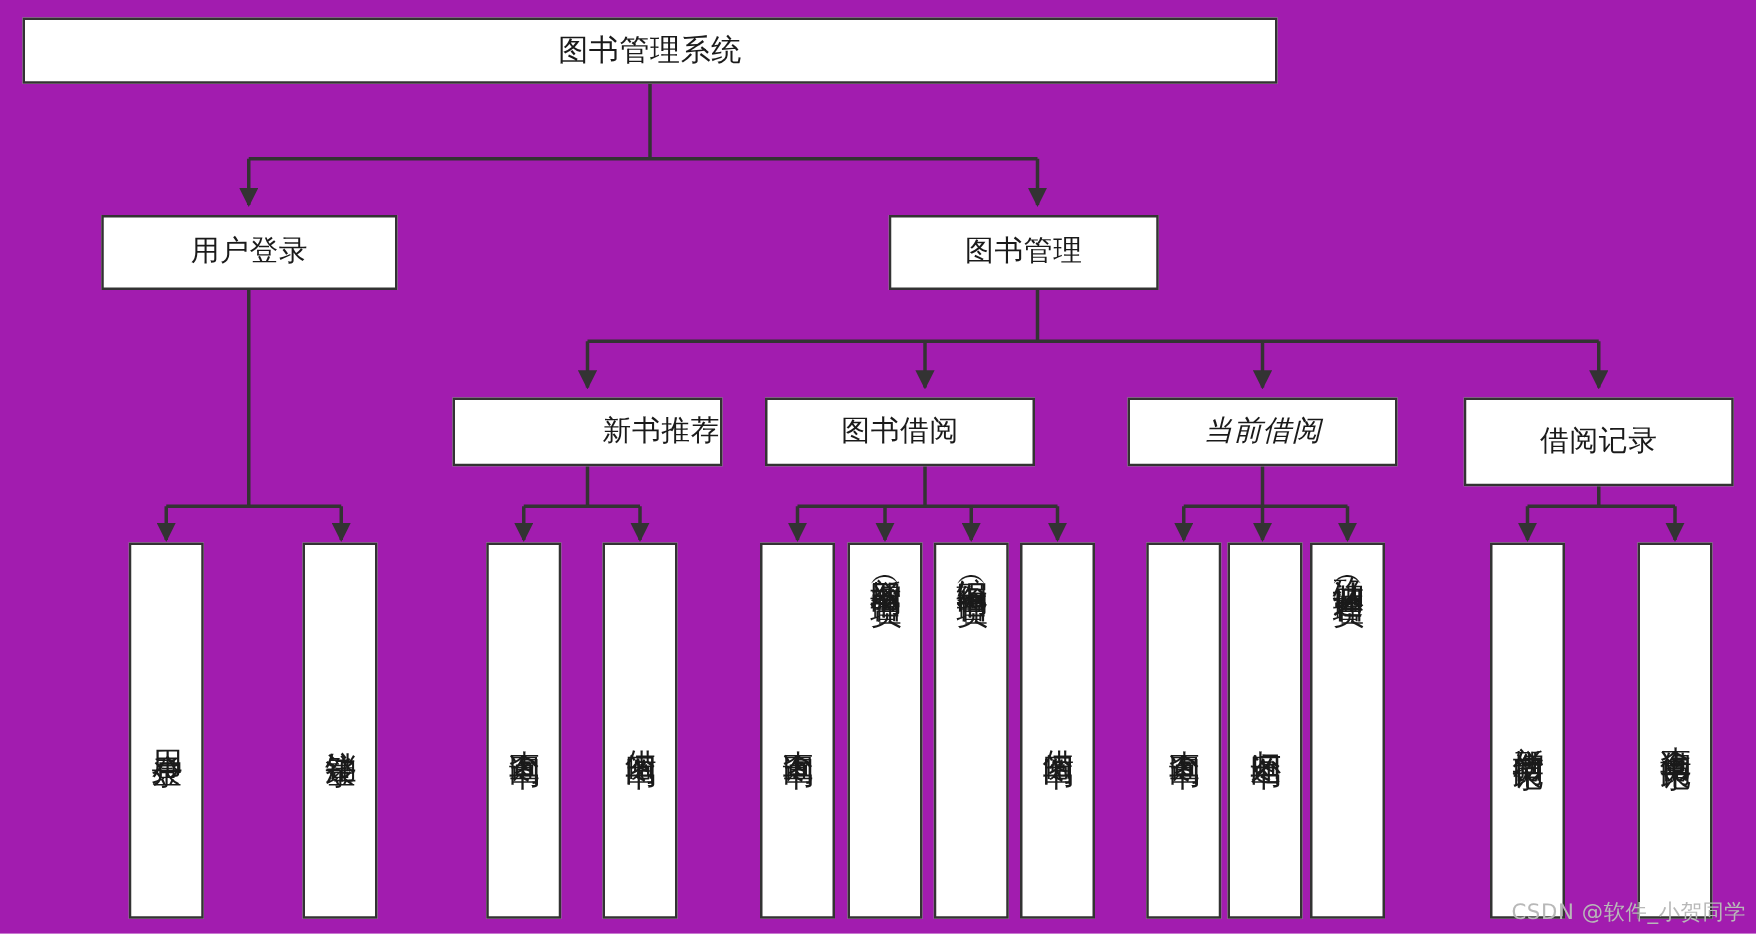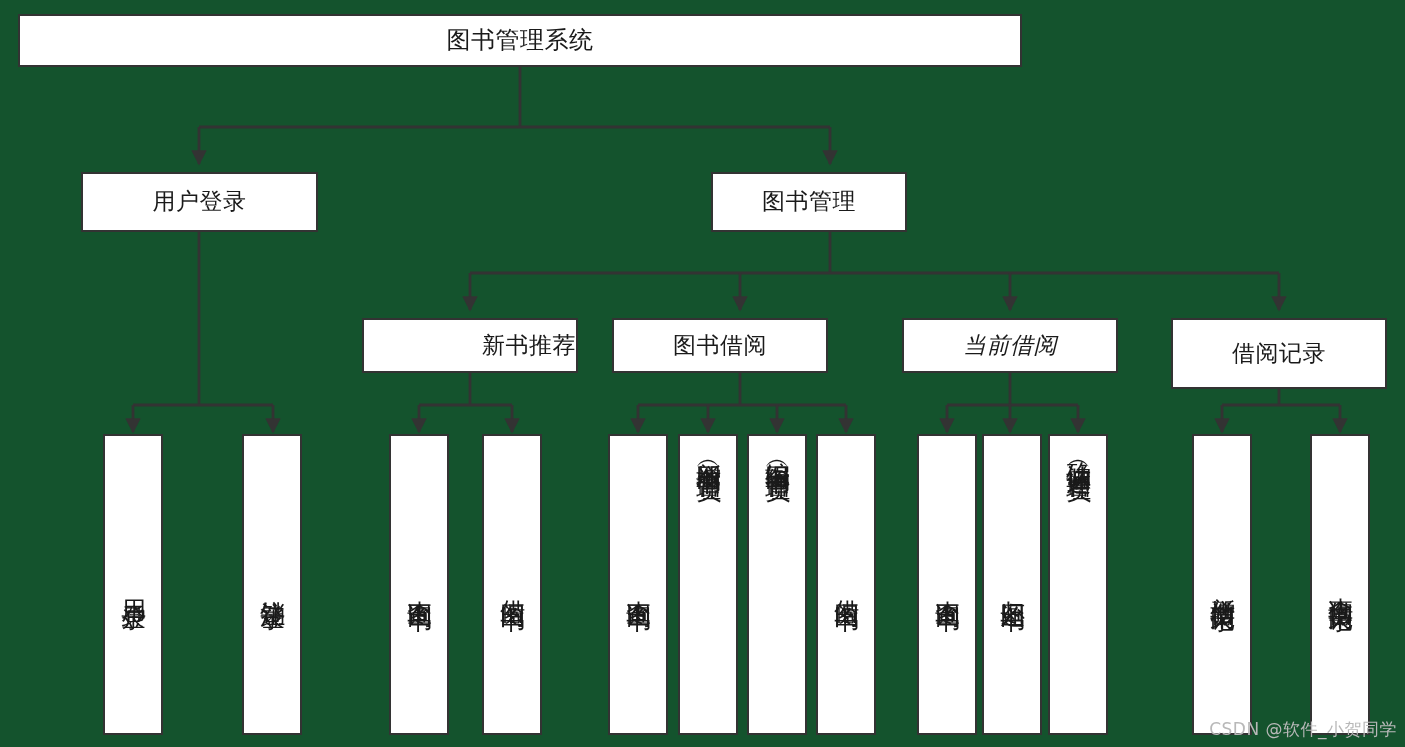--- a/index.html
+++ b/index.html
@@ -7,21 +7,21 @@
     padding: 0;
     background: #ffffff;
   }
   body {
     font-family: "DejaVu Sans", "Liberation Sans", sans-serif;
   }
   #canvas {
     position: relative;
     width: 1405px;
     height: 747px;
-    background: #14532d;
+    background: #a21caf;
     overflow: hidden;
   }
   svg#edges {
     position: absolute;
     left: 0;
     top: 0;
     width: 1405px;
     height: 747px;
     pointer-events: none;
   }
@@ -130,21 +130,21 @@
     </g>
   </svg>
 
   <div class="node root horiz" style="left:18px; top:14px; width:1004px; height:53px;">
     <span class="lbl">图书管理系统</span>
   </div>
 
   <div class="node horiz" style="left:81px; top:172px; width:237px; height:60px;">
     <span class="lbl">用户登录</span>
   </div>
-  <div class="node horiz" style="left:711px; top:172px; width:196px; height:60px;">
+  <div class="node horiz" style="left:711px; top:172px; width:216px; height:60px;">
     <span class="lbl">图书管理</span>
   </div>
 
   <div class="node horiz" style="left:362px; top:318px; width:216px; height:55px;justify-content:flex-end;">
     <span class="lbl">新书推荐</span>
   </div>
   <div class="node horiz" style="left:612px; top:318px; width:216px; height:55px;">
     <span class="lbl">图书借阅</span>
   </div>
   <div class="node horiz" style="left:902px; top:318px; width:216px; height:55px;font-style:italic;">

